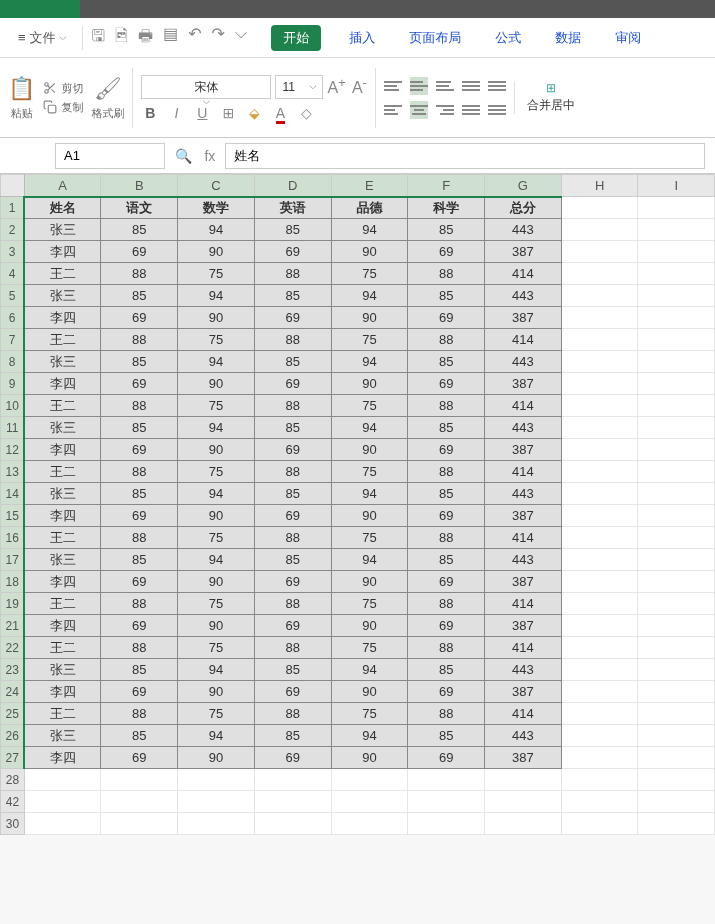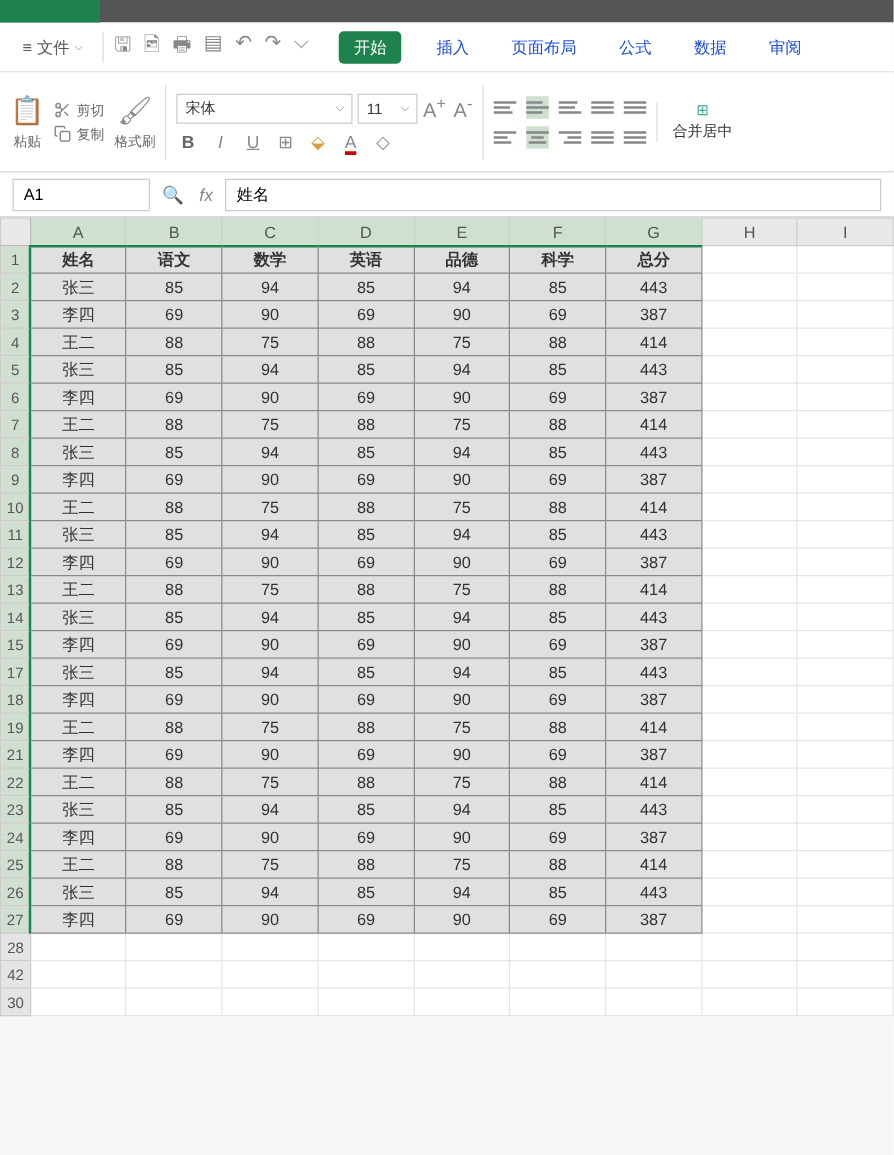--- a/index.html
+++ b/index.html
@@ -20,39 +20,39 @@
 .ribbon { height: 80px; background: #fff; display: flex; align-items: center; padding: 0 8px; gap: 8px; border-bottom: 1px solid #ccc; }
 .rgroup { display: flex; flex-direction: column; align-items: center; gap: 2px; font-size: 11px; color: #666; }
 .rgroup .big-icon { font-size: 22px; color: #888; height: 30px; display: flex; align-items: center; }
 .clip-btns { display: flex; flex-direction: column; gap: 4px; font-size: 11px; align-items: center; }
 .clip-btns div { display: flex; align-items: center; gap: 4px; color: #666; }
 .clip-btns svg { flex-shrink: 0; }
 .rsep { width: 1px; height: 60px; background: #e0e0e0; }
 
 .font-group { display: flex; flex-direction: column; gap: 6px; }
 .font-row1 { display: flex; gap: 4px; align-items: center; }
-.font-name { border: 1px solid #ccc; padding: 3px 6px; font-size: 12px; width: 141px; height: 24px; background: #fff; display: flex; align-items: center; justify-content: space-between; }
+.font-name { border: 1px solid #ccc; padding: 3px 6px; font-size: 12px; width: 130px; height: 24px; background: #fff; display: flex; align-items: center; justify-content: space-between; flex-direction: column; }
 .font-size { border: 1px solid #ccc; padding: 3px 6px; font-size: 12px; width: 48px; height: 24px; background: #fff; display: flex; align-items: center; justify-content: space-between; }
 .font-aa { display: flex; gap: 6px; color: #888; font-size: 16px; }
 .font-row2 { display: flex; gap: 8px; align-items: center; color: #888; }
 .fbtn { font-size: 14px; width: 18px; text-align: center; }
 .fbtn.bold { font-weight: bold; color: #666; }
 .fbtn.italic { font-style: italic; }
 .fbtn.underline { text-decoration: underline; }
 
 .align-group { display: flex; flex-direction: column; gap: 6px; }
 .align-row { display: flex; gap: 8px; }
 .abtn { width: 18px; height: 18px; display: flex; flex-direction: column; justify-content: center; gap: 2px; }
 .abtn span { height: 2px; background: #888; display: block; }
 .abtn.sel { background: #d0e0d0; }
 
 .merge-group { display: flex; flex-direction: column; align-items: center; gap: 2px; border-left: 1px solid #e0e0e0; padding-left: 12px; }
 
 .formula-bar { height: 36px; background: #fff; display: flex; align-items: center; padding: 4px 10px; gap: 10px; border-bottom: 1px solid #ccc; }
-.cell-ref { border: 1px solid #ccc; padding: 4px 8px; width: 110px; height: 26px; font-size: 13px; background: #fff; }
+.cell-ref { border: 1px solid #ccc; padding: 4px 8px; width: 110px; height: 26px; font-size: 13px; background: #fff; margin-left: 45px; }
 .fx-icons { display: flex; gap: 12px; color: #888; font-size: 14px; align-items: center; }
 .formula-input { border: 1px solid #ccc; padding: 4px 8px; flex: 1; height: 26px; font-size: 13px; background: #fff; }
 
 .sheet { position: relative; background: #fff; }
 .grid { border-collapse: collapse; table-layout: fixed; }
 .grid th, .grid td { border: 1px solid #ccc; text-align: center; font-size: 13px; height: 22px; padding: 0; }
 .grid .corner { width: 24px; background: #e8e8e8; border-right: 1px solid #bbb; border-bottom: 1px solid #bbb; }
 .grid .colhdr { background: #e8e8e8; color: #555; font-weight: normal; width: 78px; }
 .grid .colhdr.sel { background: #d0e0d0; border-bottom: 2px solid #1e824c; }
 .grid .rowhdr { background: #e5e5e5; color: #555; font-weight: normal; width: 24px; font-size: 12px; }
@@ -214,21 +214,21 @@
   <div class="merge-group">
     <div class="big-icon" style="color:#4a9">⊞</div>
     <div>合并居中</div>
   </div>
 </div>
 
 <div class="formula-bar">
   <input class="cell-ref" value="A1" style="">
   <div class="fx-icons">
     <span>🔍</span>
-    <span style="font-style:italic">fx</span>
+    <span style="">fx</span>
   </div>
   <input class="formula-input" value="姓名" style="">
 </div>
 
 <div class="sheet">
   <table class="grid" id="grid">
       <tbody>
         <tr>
           <th class="corner"></th>
           <th class="colhdr sel">A</th>
@@ -415,20 +415,32 @@
           <td class="data">69</td>
           <td class="data">90</td>
           <td class="data">69</td>
           <td class="data">90</td>
           <td class="data">69</td>
           <td class="data">387</td>
           <td class="empty"></td>
           <td class="empty"></td>
         </tr>
         <tr>
+          <th class="rowhdr sel">16</th>
+          <td class="data">王二</td>
+          <td class="data">88</td>
+          <td class="data">75</td>
+          <td class="data">88</td>
+          <td class="data">75</td>
+          <td class="data">88</td>
+          <td class="data">414</td>
+          <td class="empty"></td>
+          <td class="empty"></td>
+        </tr>
+        <tr>
           <th class="rowhdr sel">17</th>
           <td class="data">张三</td>
           <td class="data">85</td>
           <td class="data">94</td>
           <td class="data">85</td>
           <td class="data">94</td>
           <td class="data">85</td>
           <td class="data">443</td>
           <td class="empty"></td>
           <td class="empty"></td>

